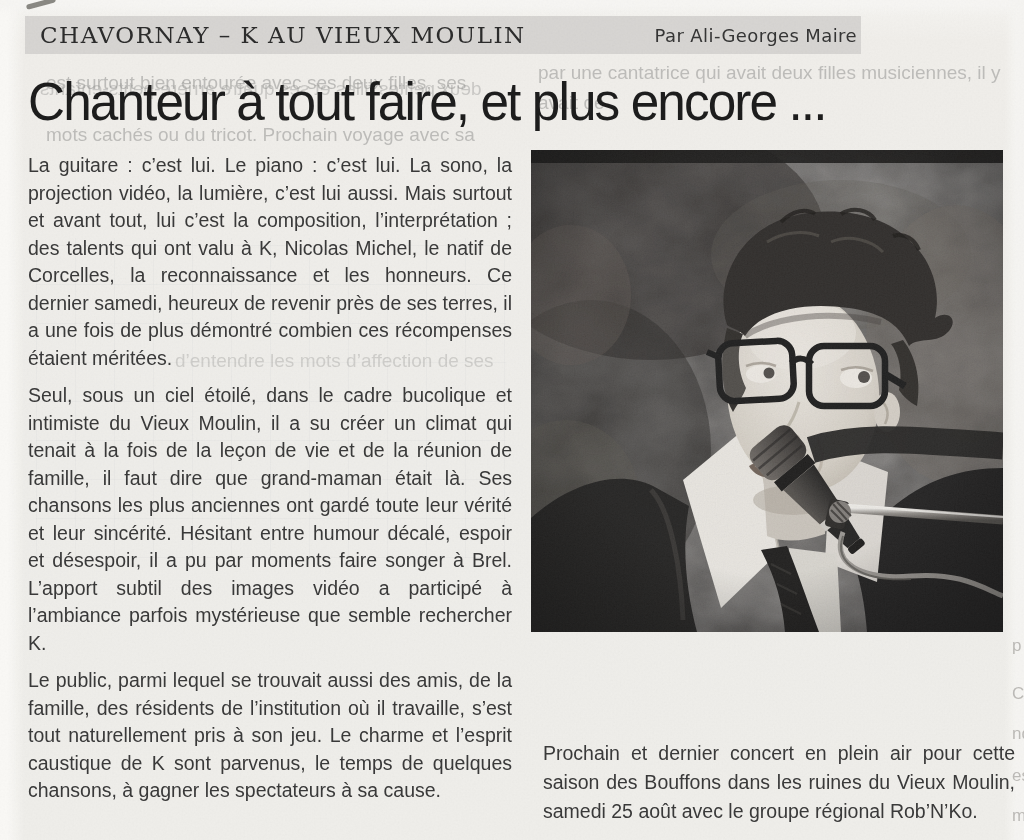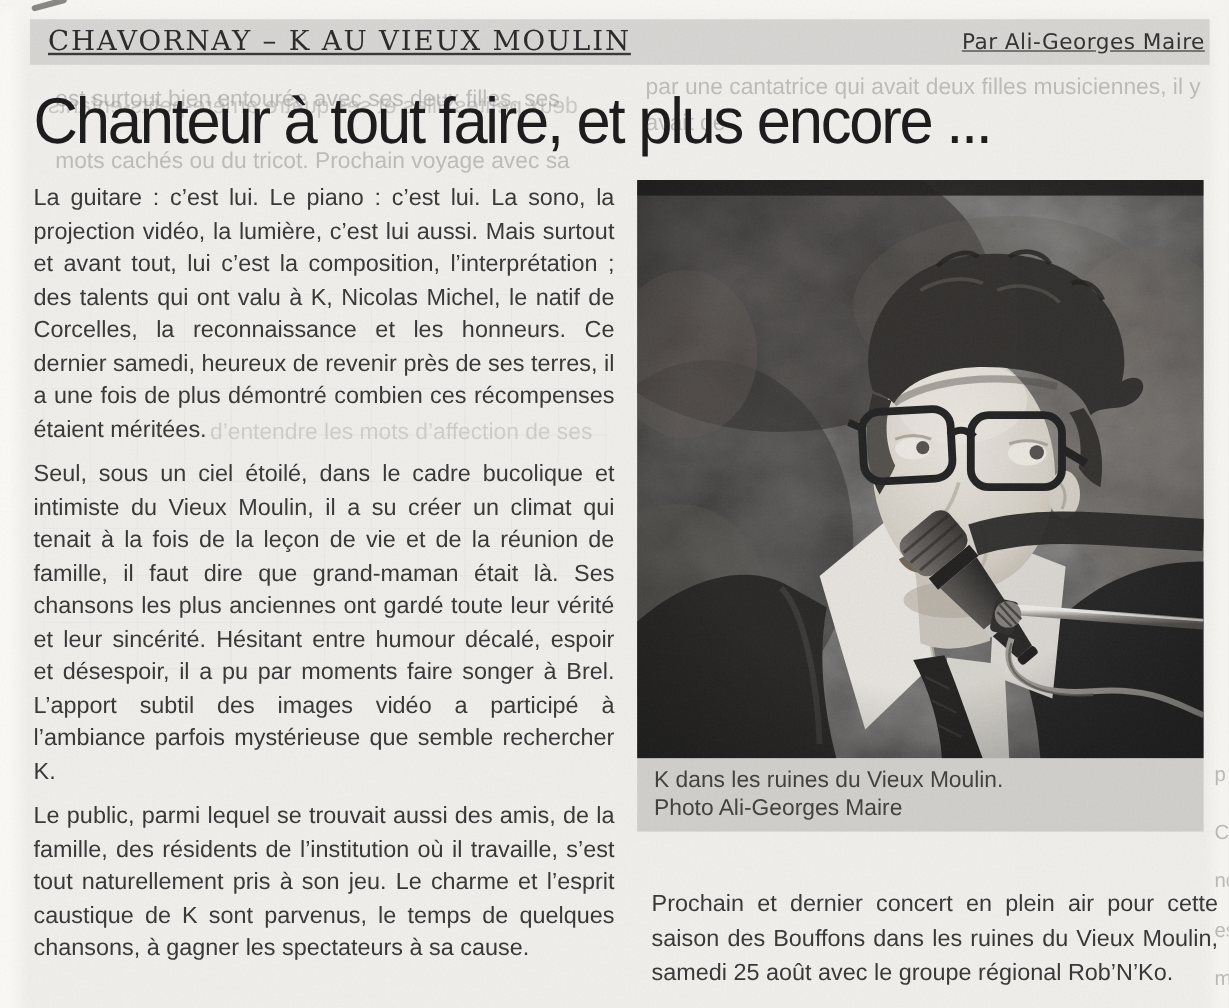--- a/index.html
+++ b/index.html
@@ -9,22 +9,22 @@
     font-family:"Liberation Sans",sans-serif;color:#343434;
   }
   .edge{position:absolute;pointer-events:none;}
   .edge-left{left:0;top:0;width:24px;height:840px;background:linear-gradient(90deg,#fbfaf7 30%,rgba(251,250,247,0));}
   .edge-top{left:0;top:0;width:1024px;height:15px;background:linear-gradient(180deg,#f8f7f4 30%,rgba(248,247,244,0));}
   .edge-right{left:1004px;top:0;width:20px;height:840px;background:linear-gradient(270deg,#f7f6f3 40%,rgba(247,246,243,0));}
   .corner-mark{position:absolute;left:26px;top:1px;width:30px;height:5px;background:#57554f;border-radius:3px;transform:rotate(-15deg);opacity:.7;}
 
   
   .kicker-band{
-    position:absolute;left:25px;top:16px;width:983px;height:38px;background:#d7d5d2;
-    display:flex;align-items:center;justify-content:space-between;z-index:3;text-decoration:underline;
+    position:absolute;left:25px;top:16px;width:836px;height:38px;background:#d7d5d2;
+    display:flex;align-items:center;justify-content:space-between;z-index:3;
   }
   .kicker{
     font-family:"DejaVu Serif","Liberation Serif",serif;
     font-size:23px;letter-spacing:1.5px;color:#262626;padding-left:15px;white-space:nowrap;
   }
   .byline{
     font-family:"DejaVu Sans",sans-serif;
     font-size:18px;letter-spacing:.4px;color:#2f2f2f;padding-right:4px;white-space:nowrap;
   }
 
@@ -237,24 +237,20 @@
       <g>
         <path d="M230,400 C244,426 252,454 254,482 L288,482 C276,450 266,420 256,396 Z" fill="#161514"></path>
         <path d="M240,414 L260,424 M246,434 L266,444 M250,454 L270,464" stroke="#2c2a27" stroke-width="2" opacity=".9"></path>
       </g>
 
       <rect width="472" height="482" filter="url(#grainF)" opacity=".12"></rect>
       <rect width="472" height="482" fill="url(#vignG)"></rect>
     </svg>
   </figure>
 
-  <div class="caption-band">
-    <span>K dans les ruines du Vieux Moulin.</span>
-    <span>Photo Ali-Georges Maire</span>
-  </div>
 
   <p class="closing">Prochain et dernier concert en plein air pour cette saison des Bouffons dans les ruines du Vieux Moulin, samedi 25 août avec le groupe régional Rob’N’Ko.</p>
 
   <svg class="grain-overlay" width="1024" height="840">
     <filter id="paperF">
       <feTurbulence type="fractalNoise" baseFrequency="0.55" numOctaves="2" seed="7"></feTurbulence>
       <feColorMatrix type="saturate" values="0"></feColorMatrix>
       <feComponentTransfer>
           <feFuncA type="linear" slope="0" intercept="0.09"></feFuncA>
         </feComponentTransfer>

